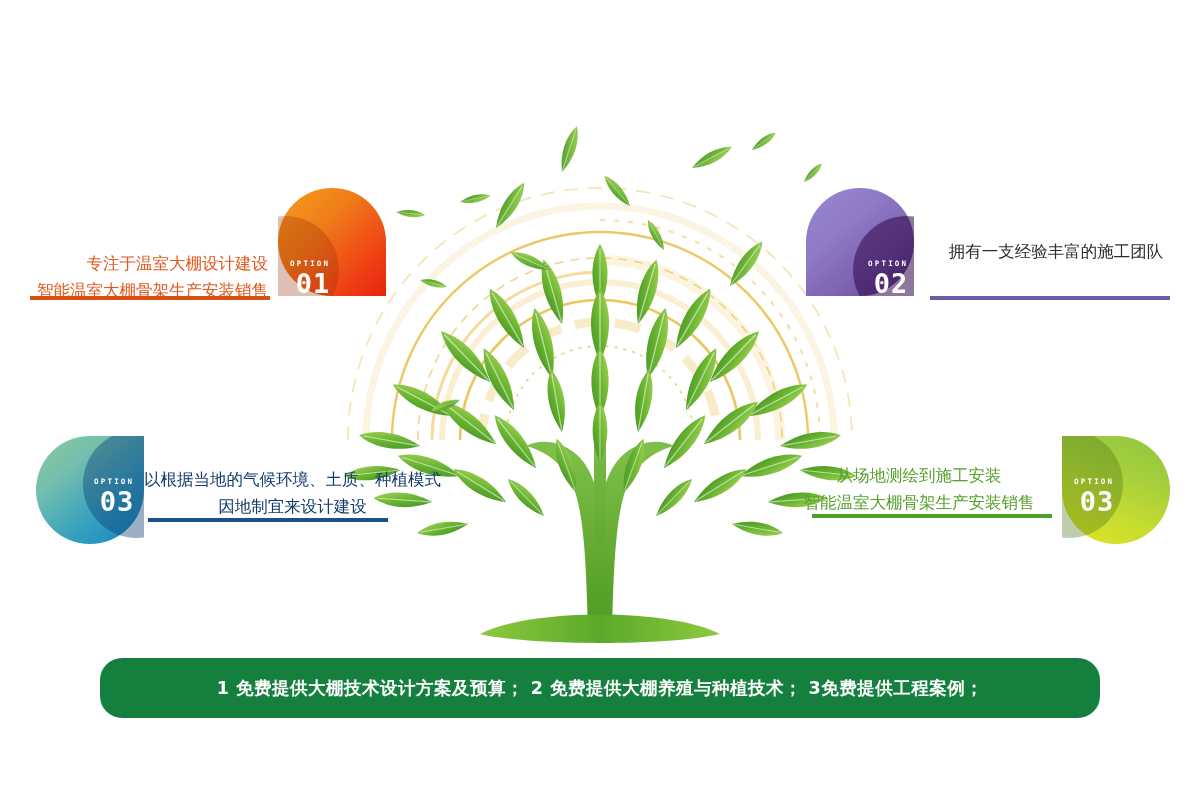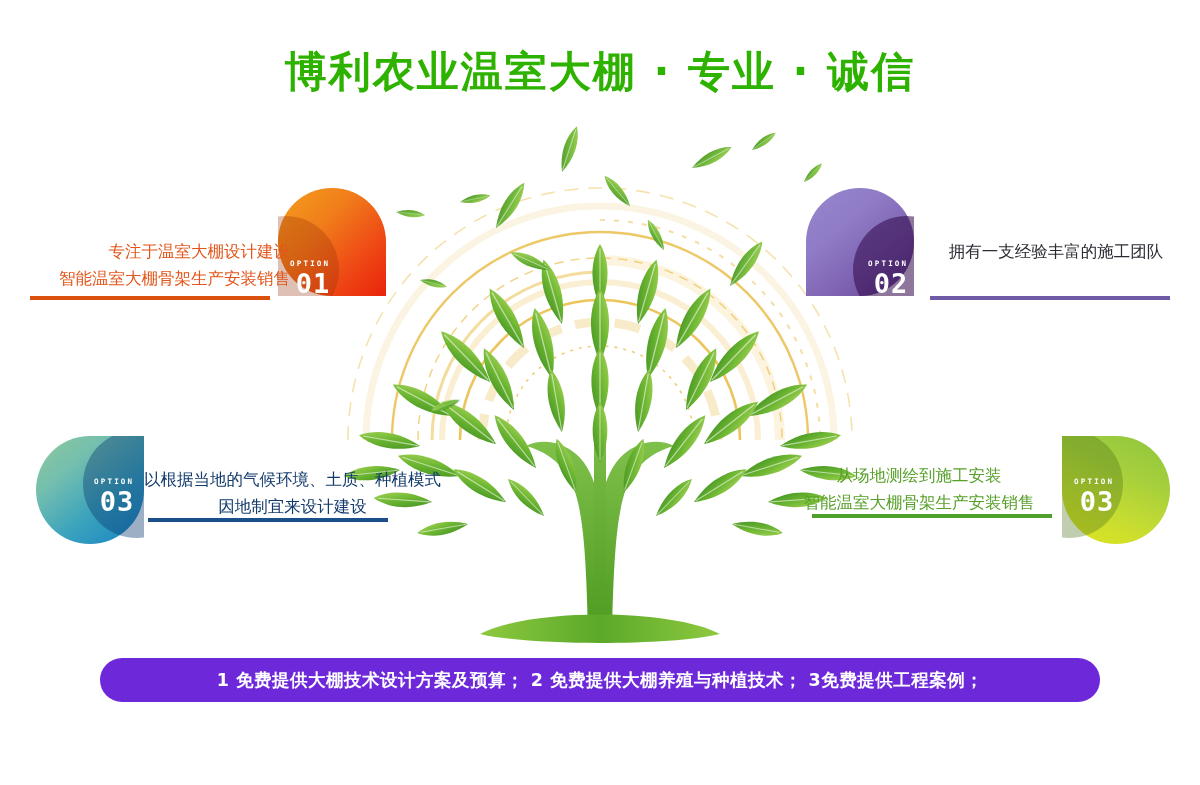--- a/index.html
+++ b/index.html
@@ -62,21 +62,21 @@
   .rule{position:absolute;height:4px;}
 
   
   #opt1 .badge{left:278px;top:188px;}
   #opt1 .bg{
     background:linear-gradient(135deg,#f5a01e 0%,#f07c1a 38%,#ef4a16 70%,#e8230c 100%);
     border-radius:54px 54px 0 54px;
   }
   #opt1 .disc{left:-47px;top:28px;background:rgba(150,45,8,.30);}
   #opt1 .lbl{left:12px;top:52px;}
-  #opt1 .otext{left:0;top:238px;width:268px;text-align:right;color:#e2561b;padding-left:22px;}
+  #opt1 .otext{left:0;top:250px;width:268px;text-align:right;color:#e2561b;}
   #opt1 .rule{left:30px;top:296px;width:240px;background:#d9500f;}
 
   
   #opt2 .badge{left:806px;top:188px;}
   #opt2 .bg{
     background:linear-gradient(140deg,#9a87cf 0%,#8f7bc6 35%,#7b5fae 70%,#5f3f8e 100%);
     border-radius:54px 54px 54px 0;
   }
   #opt2 .disc{left:47px;top:28px;background:rgba(50,8,72,.55);}
   #opt2 .lbl{left:62px;top:52px;}
@@ -100,35 +100,34 @@
     background:linear-gradient(205deg,#8cc63f 0%,#a6cf3c 35%,#c5dc32 65%,#e2e51e 100%);
     border-radius:0 54px 54px 54px;
   }
   #opt4 .disc{left:-47px;top:-6px;background:rgba(70,110,20,.34);}
   #opt4 .lbl{left:12px;top:22px;}
   #opt4 .otext{left:786px;top:462px;width:266px;text-align:center;color:#57a02a;}
   #opt4 .rule{left:812px;top:514px;width:240px;background:#4fa02a;}
 
   
   .banner{
-    position:absolute;left:100px;top:658px;width:1000px;height:44px;
-    background:#6d28d9;border-radius:22px;
+    position:absolute;left:100px;top:658px;width:1000px;height:60px;
+    background:#15803d;border-radius:22px;
     display:flex;align-items:center;justify-content:center;
   }
   .banner .btxt{
     color:#ffffff;font-size:17.5px;font-weight:bold;letter-spacing:.5px;
     font-family:"DejaVu Sans","Liberation Sans",sans-serif;white-space:nowrap;
   }
 </style>
 </head>
 <body>
 
 <div id="stage">
 
-  <div class="title">博利农业温室大棚 · 专业 · 诚信</div>
 
   <div class="art">
     <svg width="600" height="540" viewBox="0 0 600 540" xmlns="http://www.w3.org/2000/svg">
       <defs>
         <linearGradient id="lf" x1="0" y1="1" x2="1" y2="0">
           <stop offset="0%" stop-color="#3f8f21"></stop>
           <stop offset="55%" stop-color="#6fb833"></stop>
           <stop offset="100%" stop-color="#aad55a"></stop>
         </linearGradient>
         <linearGradient id="lf2" x1="0" y1="1" x2="1" y2="0">

